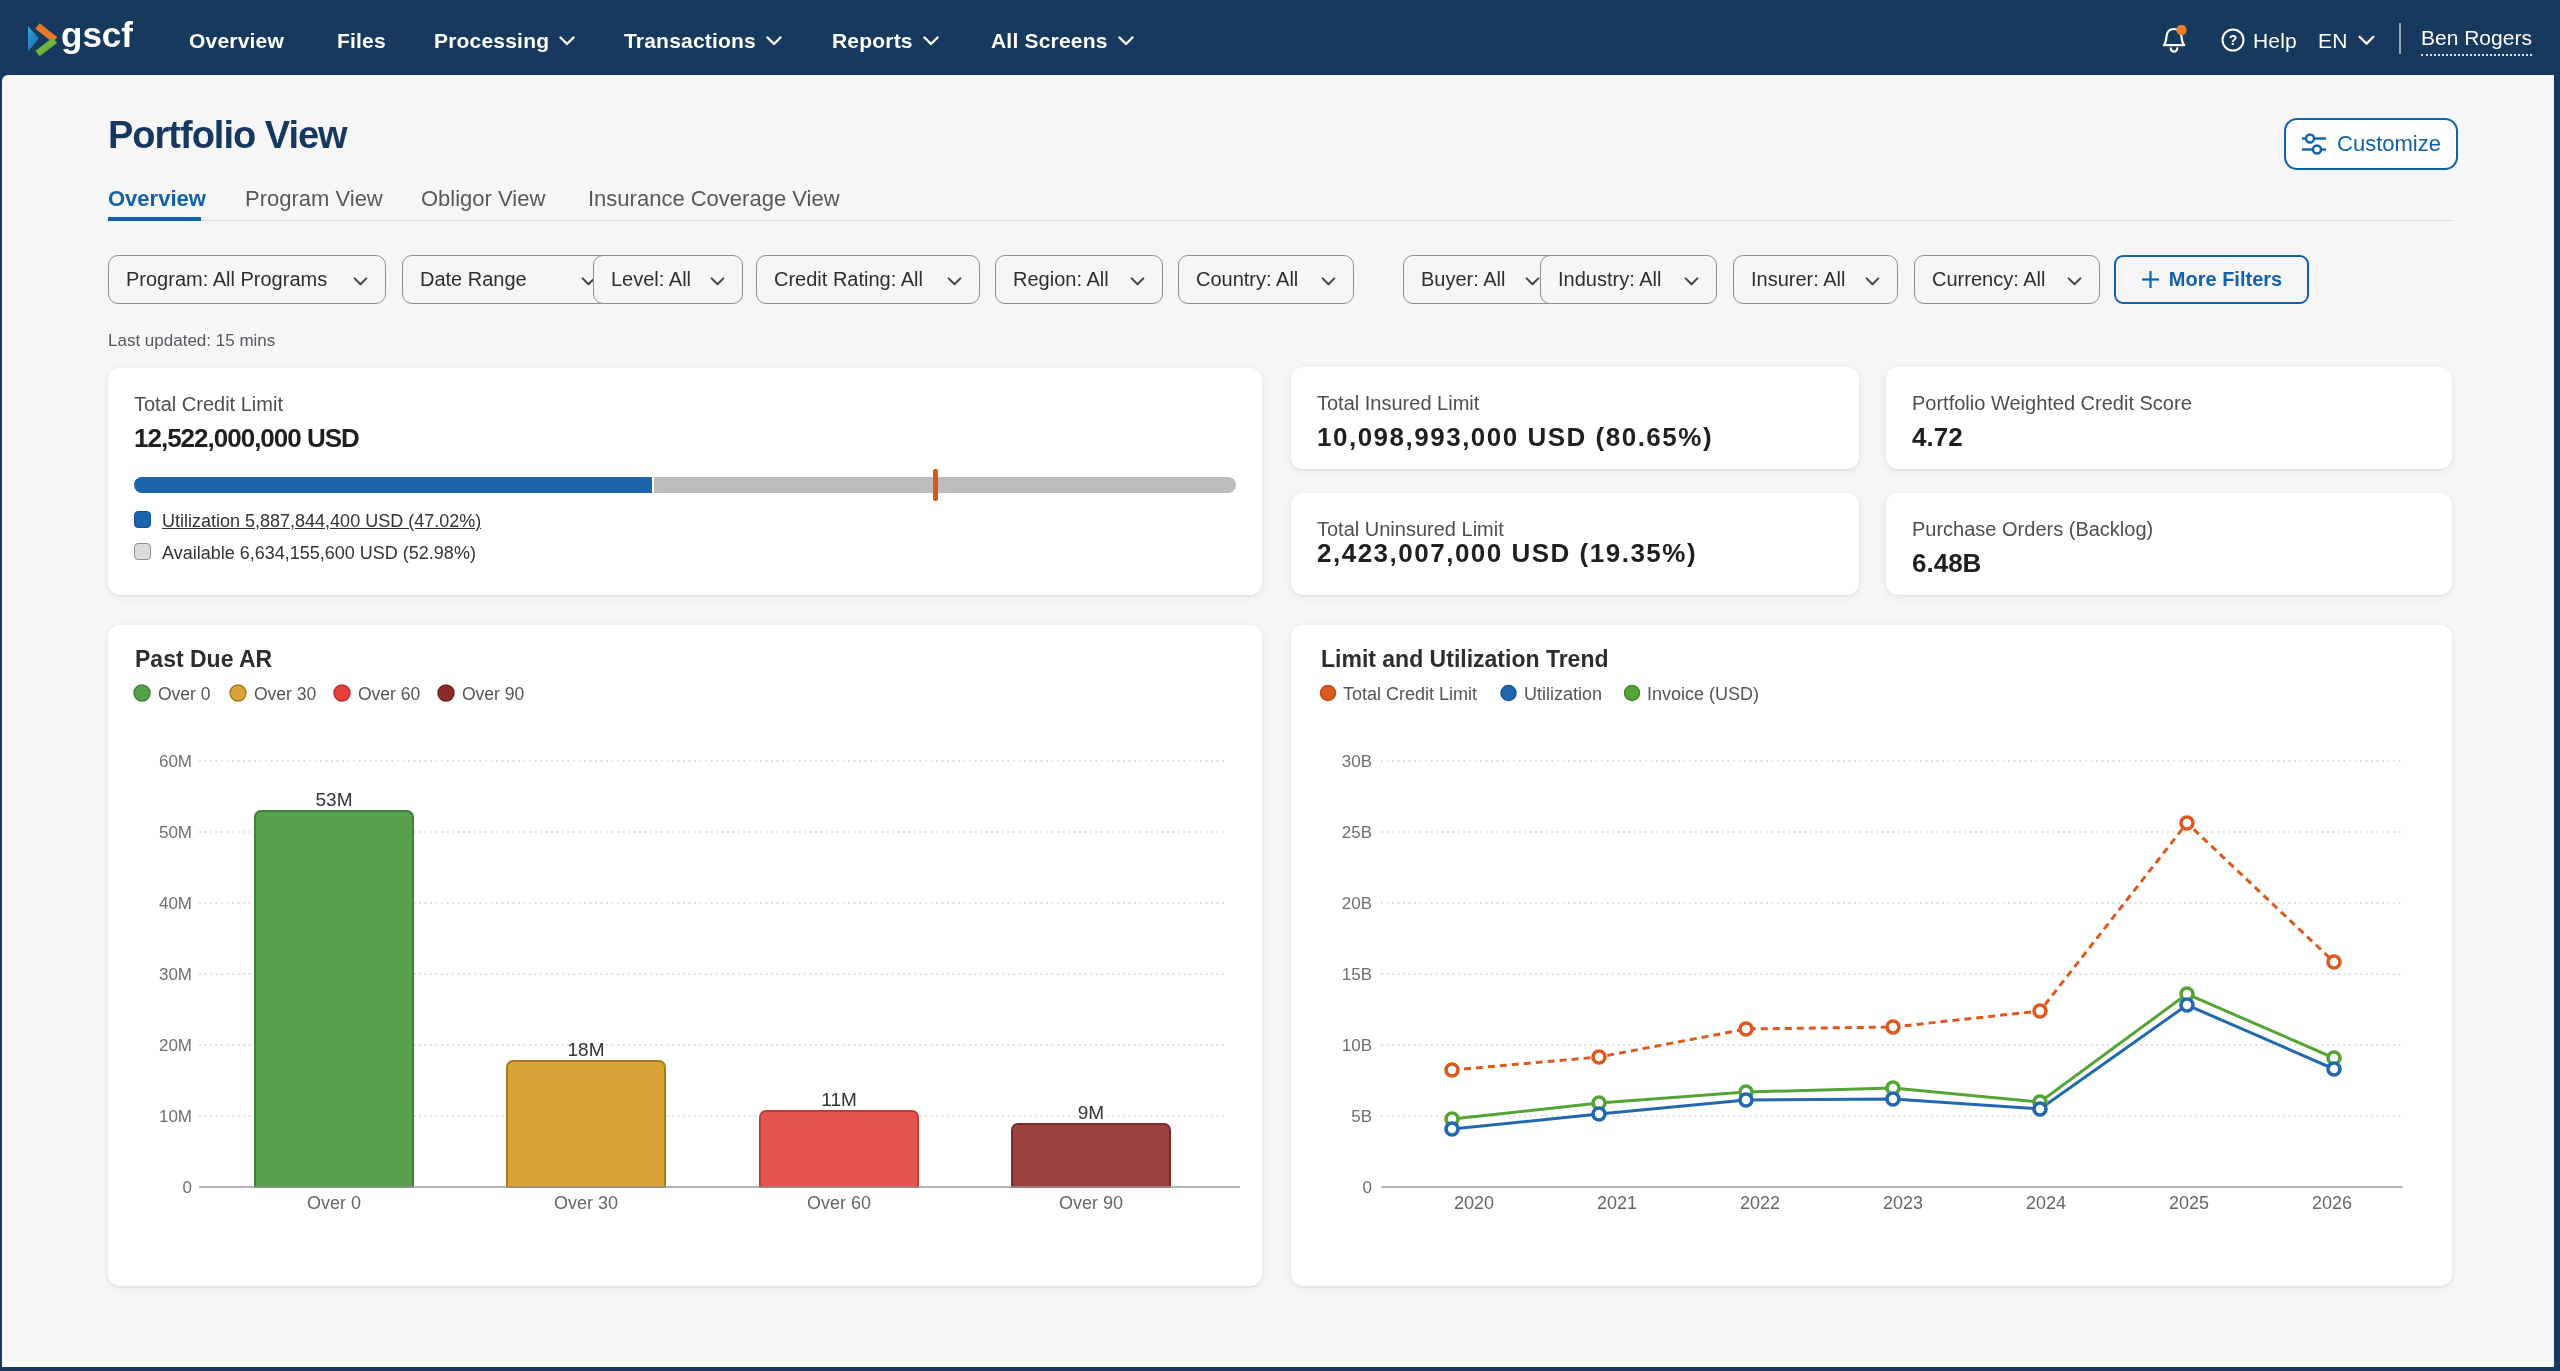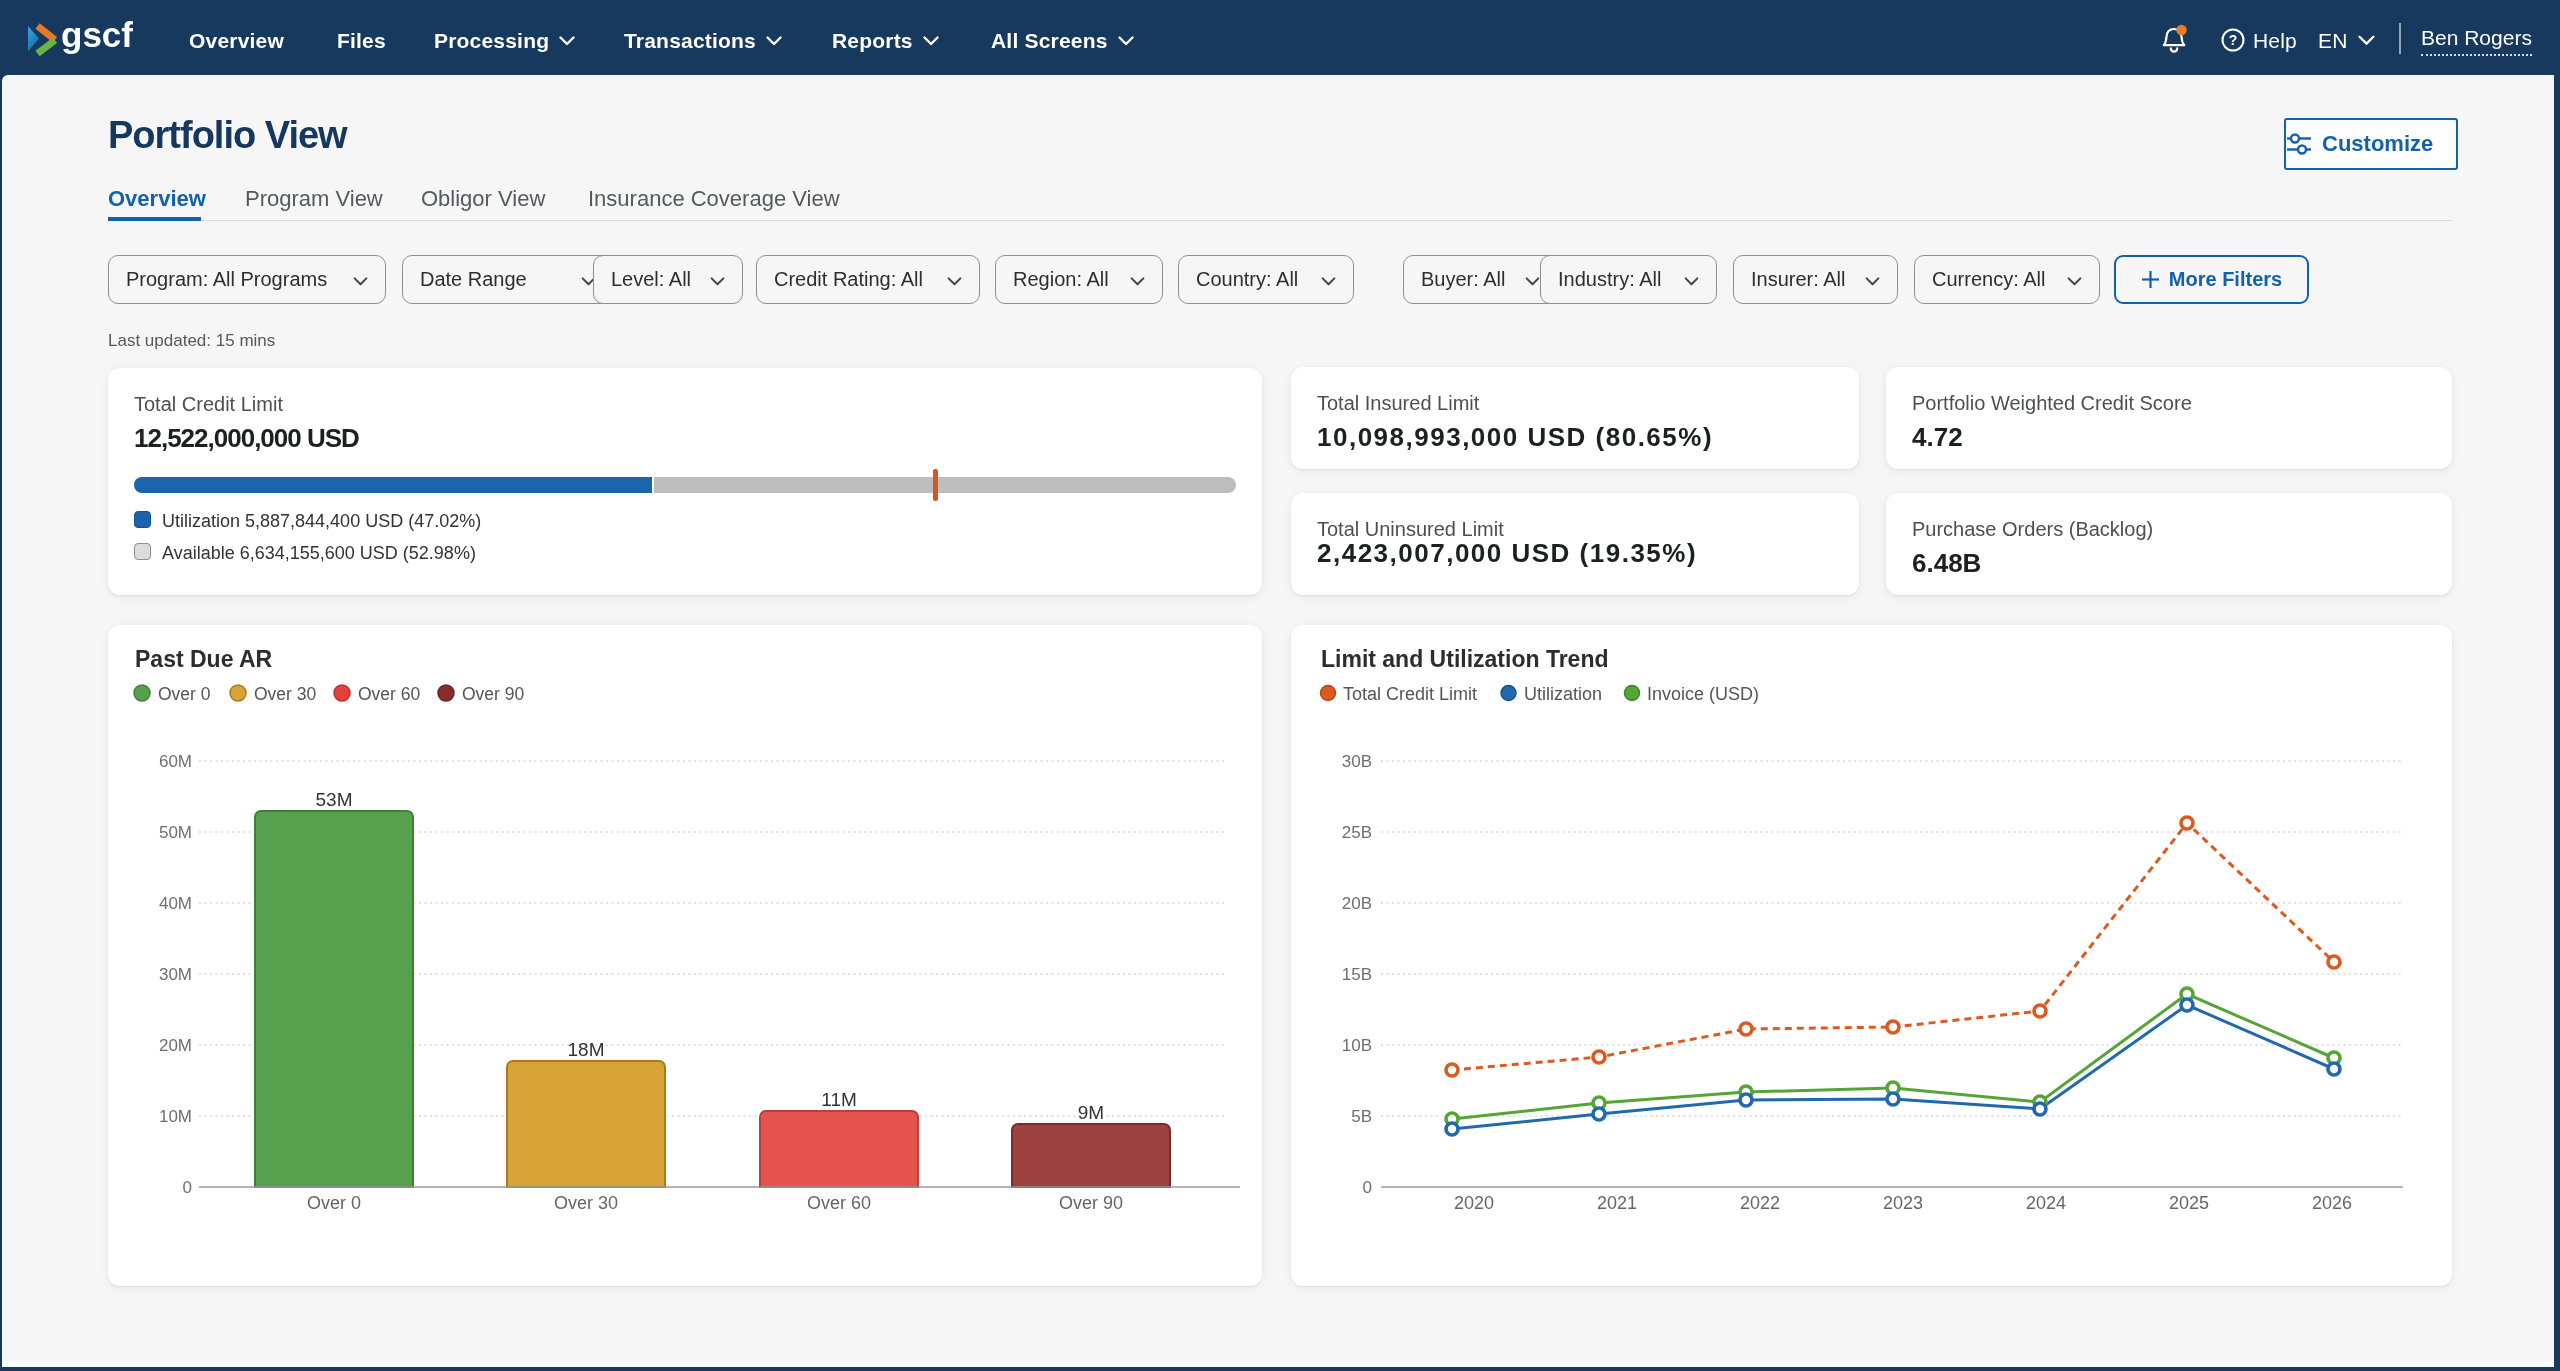--- a/index.html
+++ b/index.html
@@ -12,21 +12,21 @@
   .chev { margin-left:10px; }
   .logotext { position:absolute; left:61px; top:15px; color:#fff; font-size:35px; font-weight:700; letter-spacing:0px; }
   .search { position:absolute; left:1746px; top:15px; width:381px; height:51px; border:1.5px solid rgba(220,228,235,.75); border-radius:26px; display:flex; align-items:center; }
   .search .ph { color:#a9b6c2; font-size:20px; margin-left:18px; }
   .navdiv { position:absolute; left:2399px; top:23px; width:1.5px; height:31px; background:rgba(255,255,255,.55); }
   .user { position:absolute; left:2421px; top:26px; color:#fff; font-size:21px; border-bottom:2px dotted rgba(255,255,255,.85); padding-bottom:4px; }
   
   .panel { position:absolute; left:2px; top:75px; width:2552px; height:1292px; background:#f6f6f7; border-radius:6px 0 0 0; }
   
   h1.title { position:absolute; left:108px; top:114px; font-size:38px; font-weight:700; color:#16385f; letter-spacing:-1px; }
-  .customize { position:absolute; left:2284px; top:118px; width:174px; height:52px; border:2px solid #1261ab; border-radius:3px; background:#fdfdfd; display:flex; align-items:center; gap:10px; color:#1261ab; font-size:22px; font-weight:700; }
+  .customize { position:absolute; left:2284px; top:118px; width:174px; height:52px; border:2px solid #1261ab; border-radius:13px; background:#fdfdfd; display:flex; align-items:center; justify-content:center; gap:10px; color:#1261ab; font-size:22px; font-weight:400; }
   .tabs-line { position:absolute; left:108px; top:220px; width:2344px; height:1px; background:#dcdcdc; }
   .tab { position:absolute; top:186px; font-size:22px; color:#55595e; }
   .tab.active { color:#1261ab; font-weight:700; }
   .tab-underline { position:absolute; left:108px; top:217px; width:93px; height:4px; background:#1261ab; }
   .chip { position:absolute; top:255px; height:49px; border:1.5px solid #8f8f8f; border-radius:10px; background:#f6f6f7; display:flex; align-items:center; justify-content:space-between; padding:0 17px; font-size:20px; color:#2e2e2e; }
   .chip .cv { margin-left:14px; }
   .morefilters { position:absolute; left:2114px; top:255px; width:195px; height:49px; border:2px solid #1261ab; border-radius:9px; display:flex; align-items:center; justify-content:center; color:#1261ab; font-size:20px; font-weight:700; background:#f6f6f7; }
   .lastupd { position:absolute; left:108px; top:331px; font-size:17px; color:#55595e; }
   .card { position:absolute; background:#fff; border-radius:12px; box-shadow:0 1px 2px rgba(0,0,0,.05), 0 2px 8px rgba(0,0,0,.07); }
   .clabel { position:absolute; font-size:20px; color:#4c4f52; }
@@ -157,21 +157,21 @@
 
 <div class="card" style="left:108px; top:368px; width:1154px; height:227px;"></div>
 <div class="clabel" style="left:134px; top:393px;">Total Credit Limit</div>
 <div class="cvalue" style="left:134px; top:423px; letter-spacing:-1px;">12,522,000,000 USD</div>
 <div class="pbar">
     <div class="blue"></div>
     <div class="gray"></div>
   </div>
 <div class="pmark"></div>
 <div class="lgsq" style="left:134px; top:511px; background:#1c64a9; border:1.5px solid #14528f;"></div>
-<div class="lgtx" style="left:162px; top:511px;">Utilization 5,887,844,400 USD (47.02%)</div>
+<div class="lgtx" style="left:162px; top:511px;text-decoration:underline;">Utilization 5,887,844,400 USD (47.02%)</div>
 <div class="lgsq" style="left:134px; top:543px; background:#dcdcdc; border:1.5px solid #8f8f8f;"></div>
 <div class="lgtx" style="left:162px; top:543px;">Available 6,634,155,600 USD (52.98%)</div>
 
 <div class="card" style="left:1291px; top:367px; width:568px; height:102px;"></div>
 <div class="clabel" style="left:1317px; top:392px;">Total Insured Limit</div>
 <div class="cvalue" style="left:1317px; top:422px; letter-spacing:1.5px;">10,098,993,000 USD (80.65%)</div>
 
 <div class="card" style="left:1886px; top:367px; width:566px; height:102px;"></div>
 <div class="clabel" style="left:1912px; top:392px;">Portfolio Weighted Credit Score</div>
 <div class="cvalue" style="left:1912px; top:422px;">4.72</div>

